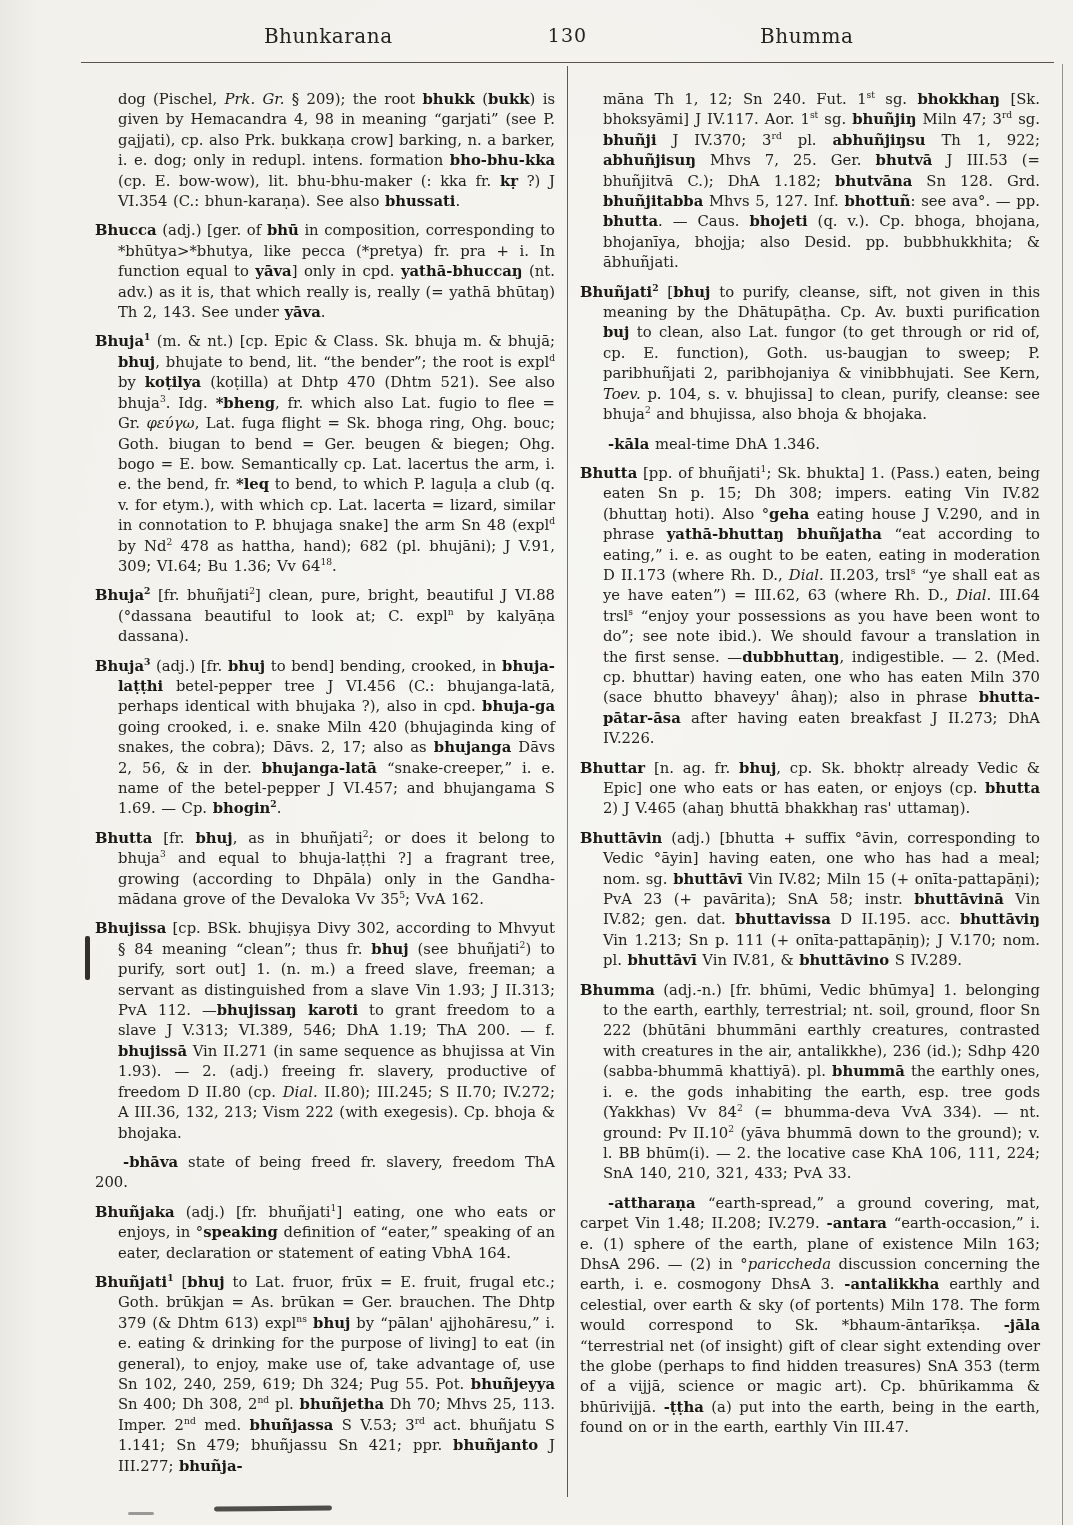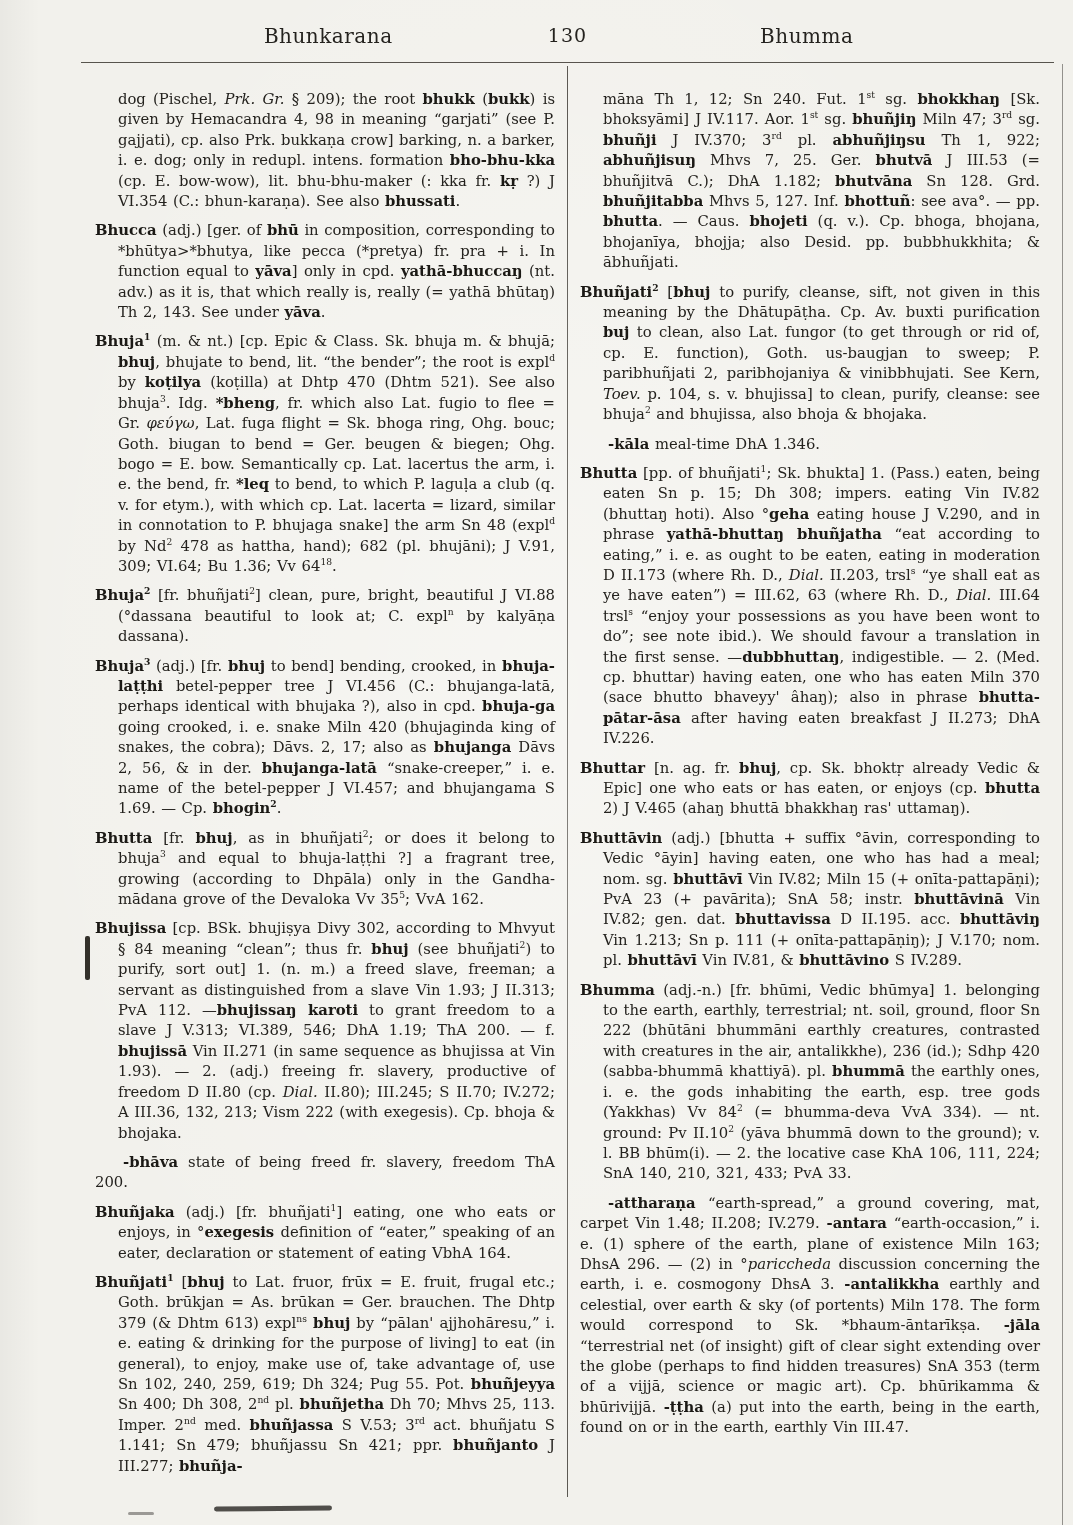--- a/index.html
+++ b/index.html
@@ -124,21 +124,21 @@
   <div class="columns">
     <div class="column">
         <p class="entry cont">dog (Pischel, <i>Prk. Gr.</i> § 209); the root <b>bhukk</b> (<b>bukk</b>) is given by Hemacandra 4, 98 in meaning “garjati” (see P. gajjati), cp. also Prk. bukkaṇa crow] barking, n. a barker, i. e. dog; only in redupl. intens. formation <b>bho-bhu-kka</b> (cp. E. bow-wow), lit. bhu-bhu-maker (: kka fr. <b>kṛ</b> ?) J VI.354 (C.: bhun-karaṇa). See also <b>bhussati</b>.</p>
         <p class="entry "><b>Bhucca</b> (adj.) [ger. of <b>bhū</b> in composition, corresponding to *bhūtya&gt;*bhutya, like pecca (*pretya) fr. pra + i. In function equal to <b>yāva</b>] only in cpd. <b>yathā-bhuccaŋ</b> (nt. adv.) as it is, that which really is, really (= yathā bhūtaŋ) Th 2, 143.  See under <b>yāva</b>.</p>
         <p class="entry "><b>Bhuja<sup>1</sup></b> (m. &amp; nt.) [cp. Epic &amp; Class. Sk. bhuja m. &amp; bhujā; <b>bhuj</b>, bhujate to bend, lit. “the bender”; the root is expl<sup>d</sup> by <b>koṭilya</b> (koṭilla) at Dhtp 470 (Dhtm 521).  See also bhuja<sup>3</sup>.  Idg. <b>*bheng</b>, fr. which also Lat. fugio to flee = Gr. <i>φεύγω</i>, Lat. fuga flight = Sk. bhoga ring, Ohg. bouc; Goth. biugan to bend = Ger. beugen &amp; biegen; Ohg. bogo = E. bow.  Semantically cp. Lat. lacertus the arm, i. e. the bend, fr. <b>*leq</b> to bend, to which P. laguḷa a club (q. v. for etym.), with which cp. Lat. lacerta = lizard, similar in connotation to P. bhujaga snake] the arm Sn 48 (expl<sup>d</sup> by Nd<sup>2</sup> 478 as hattha, hand); 682 (pl. bhujāni); J V.91, 309; VI.64; Bu 1.36; Vv 64<sup>18</sup>.</p>
         <p class="entry "><b>Bhuja<sup>2</sup></b> [fr. bhuñjati<sup>2</sup>] clean, pure, bright, beautiful J VI.88 (°dassana beautiful to look at; C. expl<sup>n</sup> by kalyāṇa dassana).</p>
         <p class="entry "><b>Bhuja<sup>3</sup></b> (adj.) [fr. <b>bhuj</b> to bend] bending, crooked, in <b>bhuja-laṭṭhi</b> betel-pepper tree J VI.456 (C.: bhujanga-latā, perhaps identical with bhujaka ?), also in cpd. <b>bhuja-ga</b> going crooked, i. e. snake Miln 420 (bhujaginda king of snakes, the cobra); Dāvs. 2, 17; also as <b>bhujanga</b> Dāvs 2, 56, &amp; in der. <b>bhujanga-latā</b> “snake-creeper,” i. e. name of the betel-pepper J VI.457; and bhujangama S 1.69. — Cp. <b>bhogin<sup>2</sup></b>.</p>
         <p class="entry "><b>Bhutta</b> [fr. <b>bhuj</b>, as in bhuñjati<sup>2</sup>; or does it belong to bhuja<sup>3</sup> and equal to bhuja-laṭṭhi ?] a fragrant tree, growing (according to Dhpāla) only in the Gandha-mādana grove of the Devaloka Vv 35<sup>5</sup>; VvA 162.</p>
         <p class="entry "><b>Bhujissa</b> [cp. BSk. bhujiṣya Divy 302, according to Mhvyut § 84 meaning “clean”; thus fr. <b>bhuj</b> (see bhuñjati<sup>2</sup>) to purify, sort out] 1. (n. m.) a freed slave, freeman; a servant as distinguished from a slave Vin 1.93; J II.313; PvA 112.  —<b>bhujissaŋ karoti</b> to grant freedom to a slave J V.313; VI.389, 546; DhA 1.19; ThA 200. — f. <b>bhujissā</b> Vin II.271 (in same sequence as bhujissa at Vin 1.93). — 2. (adj.) freeing fr. slavery, productive of freedom D II.80 (cp. <i>Dial.</i> II.80); III.245; S II.70; IV.272; A III.36, 132, 213; Vism 222 (with exegesis).  Cp. bhoja &amp; bhojaka.</p>
         <p class="entry sub"><b>-bhāva</b> state of being freed fr. slavery, freedom ThA 200.</p>
-        <p class="entry "><b>Bhuñjaka</b> (adj.) [fr. bhuñjati<sup>1</sup>] eating, one who eats or enjoys, in °<b>exegesis</b> definition of “eater,” speaking of an eater, declaration or statement of eating VbhA 164.</p>
+        <p class="entry "><b>Bhuñjaka</b> (adj.) [fr. bhuñjati<sup>1</sup>] eating, one who eats or enjoys, in °<b>speaking</b> definition of “eater,” speaking of an eater, declaration or statement of eating VbhA 164.</p>
         <p class="entry "><b>Bhuñjati<sup>1</sup></b> [<b>bhuj</b> to Lat. fruor, frūx = E. fruit, frugal etc.; Goth. brūkjan = As. brūkan = Ger. brauchen.  The Dhtp 379 (&amp; Dhtm 613) expl<sup>ns</sup> <b>bhuj</b> by “pālan' ajjhohāresu,” i. e. eating &amp; drinking for the purpose of living] to eat (in general), to enjoy, make use of, take advantage of, use Sn 102, 240, 259, 619; Dh 324; Pug 55.  Pot. <b>bhuñjeyya</b> Sn 400; Dh 308, 2<sup>nd</sup> pl. <b>bhuñjetha</b> Dh 70; Mhvs 25, 113.  Imper. 2<sup>nd</sup> med. <b>bhuñjassa</b> S V.53; 3<sup>rd</sup> act. bhuñjatu S 1.141; Sn 479; bhuñjassu Sn 421; ppr. <b>bhuñjanto</b> J III.277; <b>bhuñja-</b></p>
       </div>
     <div class="column">
         <p class="entry cont">māna Th 1, 12; Sn 240.  Fut. 1<sup>st</sup> sg. <b>bhokkhaŋ</b> [Sk. bhoksyāmi] J IV.117.  Aor. 1<sup>st</sup> sg. <b>bhuñjiŋ</b> Miln 47; 3<sup>rd</sup> sg. <b>bhuñji</b> J IV.370; 3<sup>rd</sup> pl. <b>abhuñjiŋsu</b> Th 1, 922; <b>abhuñjisuŋ</b> Mhvs 7, 25.  Ger. <b>bhutvā</b> J III.53 (= bhuñjitvā C.); DhA 1.182; <b>bhutvāna</b> Sn 128.  Grd. <b>bhuñjitabba</b> Mhvs 5, 127.  Inf. <b>bhottuñ</b>: see ava°. — pp. <b>bhutta</b>. — Caus. <b>bhojeti</b> (q. v.).  Cp. bhoga, bhojana, bhojanīya, bhojja; also Desid. pp. bubbhukkhita; &amp; ābhuñjati.</p>
         <p class="entry "><b>Bhuñjati<sup>2</sup></b> [<b>bhuj</b> to purify, cleanse, sift, not given in this meaning by the Dhātupāṭha.  Cp. Av. buxti purification <b>buj</b> to clean, also Lat. fungor (to get through or rid of, cp. E. function), Goth. us-baugjan to sweep; P. paribhuñjati 2, paribhojaniya &amp; vinibbhujati.  See Kern, <i>Toev.</i> p. 104, s. v. bhujissa] to clean, purify, cleanse: see bhuja<sup>2</sup> and bhujissa, also bhoja &amp; bhojaka.</p>
         <p class="entry sub"><b>-kāla</b> meal-time DhA 1.346.</p>
         <p class="entry "><b>Bhutta</b> [pp. of bhuñjati<sup>1</sup>; Sk. bhukta] 1. (Pass.) eaten, being eaten Sn p. 15; Dh 308; impers. eating Vin IV.82 (bhuttaŋ hoti).  Also °<b>geha</b> eating house J V.290, and in phrase <b>yathā-bhuttaŋ bhuñjatha</b> “eat according to eating,” i. e. as ought to be eaten, eating in moderation D II.173 (where Rh. D., <i>Dial.</i> II.203, trsl<sup>s</sup> “ye shall eat as ye have eaten”) = III.62, 63 (where Rh. D., <i>Dial.</i> III.64 trsl<sup>s</sup> “enjoy your possessions as you have been wont to do”; see note ibid.).  We should favour a translation in the first sense.  —<b>dubbhuttaŋ</b>, indigestible. — 2. (Med. cp. bhuttar) having eaten, one who has eaten Miln 370 (sace bhutto bhaveyy' âhaŋ); also in phrase <b>bhutta-pātar-āsa</b> after having eaten breakfast J II.273; DhA IV.226.</p>
         <p class="entry "><b>Bhuttar</b> [n. ag. fr. <b>bhuj</b>, cp. Sk. bhoktṛ already Vedic &amp; Epic] one who eats or has eaten, or enjoys (cp. <b>bhutta</b> 2) J V.465 (ahaŋ bhuttā bhakkhaŋ ras' uttamaŋ).</p>
         <p class="entry "><b>Bhuttāvin</b> (adj.) [bhutta + suffix °āvin, corresponding to Vedic °āyin] having eaten, one who has had a meal; nom. sg. <b>bhuttāvī</b> Vin IV.82; Miln 15 (+ onīta-pattapāṇi); PvA 23 (+ pavārita); SnA 58; instr. <b>bhuttāvinā</b> Vin IV.82; gen. dat. <b>bhuttavissa</b> D II.195.  acc. <b>bhuttāviŋ</b> Vin 1.213; Sn p. 111 (+ onīta-pattapāṇiŋ); J V.170; nom. pl. <b>bhuttāvī</b> Vin IV.81, &amp; <b>bhuttāvino</b> S IV.289.</p>
         <p class="entry "><b>Bhumma</b> (adj.-n.) [fr. bhūmi, Vedic bhūmya] 1. belonging to the earth, earthly, terrestrial; nt. soil, ground, floor Sn 222 (bhūtāni bhummāni earthly creatures, contrasted with creatures in the air, antalikkhe), 236 (id.); Sdhp 420 (sabba-bhummā khattiyā).  pl. <b>bhummā</b> the earthly ones, i. e. the gods inhabiting the earth, esp. tree gods (Yakkhas) Vv 84<sup>2</sup> (= bhumma-deva VvA 334). — nt. ground: Pv II.10<sup>2</sup> (yāva bhummā down to the ground); v. l. BB bhūm(i). — 2. the locative case KhA 106, 111, 224; SnA 140, 210, 321, 433; PvA 33.</p>

